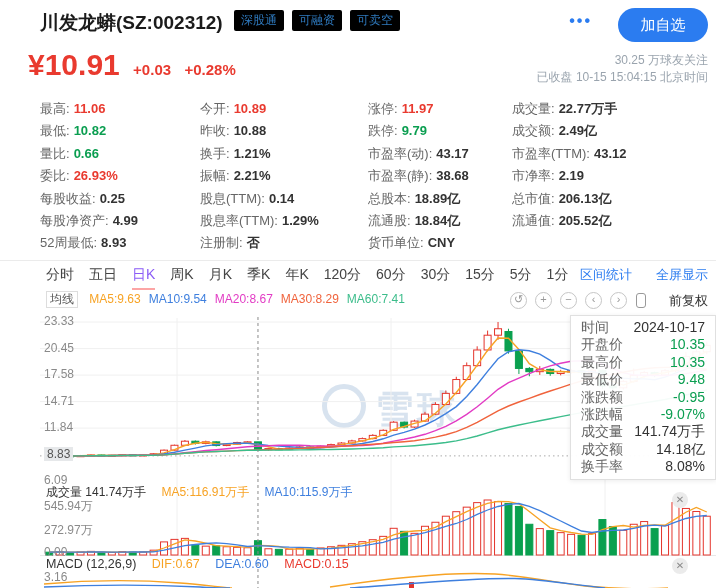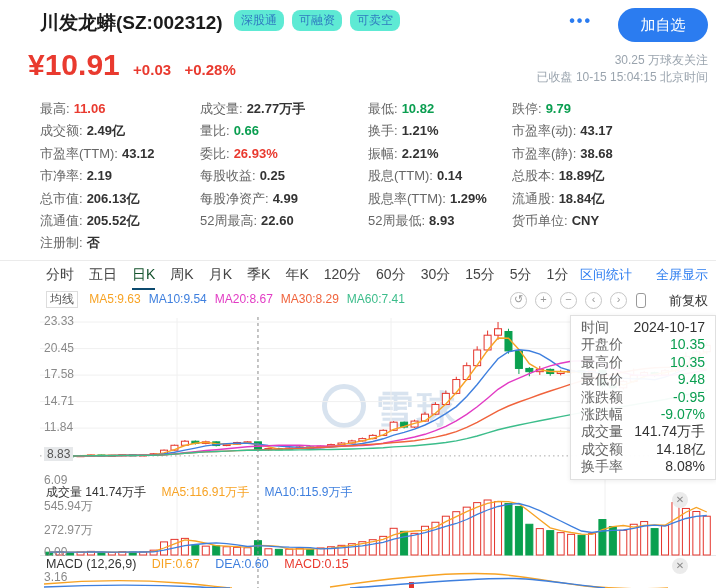--- a/index.html
+++ b/index.html
@@ -2,42 +2,42 @@
 <html><head>
 <meta charset="utf-8">
 <style>
   html,body{margin:0;padding:0;background:#fff;}
   body{font-family:"Liberation Sans","DejaVu Sans",sans-serif;font-size:12px;color:#333;}
   .page{position:relative;width:716px;height:588px;background:#fff;overflow:hidden;}
 
   
   .hdr{position:absolute;left:40px;top:10px;right:0;height:34px;}
   .title{font-size:19px;font-weight:700;color:#1b1b1b;vertical-align:middle;}
-  .badge{display:inline-block;margin-left:8px;padding:2px 7px;background:#5eead4;color:#2f7bc0;font-size:12px;border-radius:8px;vertical-align:2px;}
+  .badge{display:inline-block;margin-left:8px;padding:2px 7px;background:#000000;color:#2f7bc0;font-size:12px;border-radius:2px;vertical-align:2px;}
   .more{position:absolute;right:124px;top:2px;color:#2b7cf0;font-size:16px;font-weight:700;letter-spacing:2px;cursor:pointer;}
   .addbtn{position:absolute;right:8px;top:-2px;width:90px;height:34px;border:none;border-radius:17px;background:#2b7cf0;color:#fff;font-size:15px;font-family:inherit;cursor:pointer;}
 
   
   .pricerow{position:absolute;left:28px;top:48px;}
   .bigprice{font-size:30px;font-weight:700;color:#e93a2f;}
   .chg{font-size:15px;font-weight:600;color:#e93a2f;margin-left:10px;}
   .mktinfo{position:absolute;right:8px;top:52px;text-align:right;color:#9aa4ae;font-size:12px;line-height:17px;}
 
   
   .stats{position:absolute;left:40px;top:98px;right:2px;display:grid;grid-template-columns:160px 168px 144px 1fr;}
   .stat{height:22.4px;line-height:22.4px;font-size:13px;white-space:nowrap;}
   .stat .l{color:#666;}
   .stat .v{font-weight:700;color:#333;margin-left:4px;}
   .stat .v.red{color:#e93a2f;} .stat .v.green{color:#0a9e50;}
 
   
   .tabbar{position:absolute;left:0;right:0;top:260px;height:29px;border-top:1px solid #ebebeb;}
   .tabs{position:absolute;left:46px;top:0;height:29px;}
   .tab{display:inline-block;margin-right:15px;font-size:14px;color:#444;line-height:27px;cursor:pointer;}
-  .tab.active{color:#14532d;border-bottom:2px solid #0c4a6e;}
+  .tab.active{color:#8b5cf6;border-bottom:2px solid #fca5a5;}
   .tablinks{position:absolute;right:8px;top:0;line-height:27px;}
   .tablink{display:inline-block;margin-left:24px;color:#2b7cf0;font-size:13px;cursor:pointer;}
 
   
   .legendrow{position:absolute;left:0;right:0;top:291px;height:21px;}
   .matitle{display:inline-block;margin-left:46px;color:#555;font-size:12px;border:1px solid #ddd;padding:0 3px;line-height:15px;}
   .maitem{display:inline-block;margin-left:8px;font-size:12px;}
   .ctl{position:absolute;right:70px;top:1px;}
   .cicon{display:inline-block;width:15px;height:15px;line-height:13px;text-align:center;border:1px solid #c6c6c6;border-radius:50%;color:#999;font-size:11px;margin-left:8px;vertical-align:middle;cursor:pointer;}
   .phoneicon{display:inline-block;width:8px;height:13px;border:1.5px solid #999;border-radius:3px;margin-left:9px;vertical-align:middle;cursor:pointer;}
@@ -80,44 +80,46 @@
     <span class="chg">+0.03</span>
     <span class="chg">+0.28%</span>
   </div>
   <div class="mktinfo">
     <div>30.25 万球友关注</div>
     <div>已收盘 10-15 15:04:15 北京时间</div>
   </div>
 
   <div class="stats" id="stats">
       <div class="stat"><span class="l">最高:</span><span class="v red">11.06</span></div>
+      <div class="stat"><span class="l">今开:</span><span class="v red">10.89</span></div>
+      <div class="stat"><span class="l">涨停:</span><span class="v red">11.97</span></div>
       <div class="stat"><span class="l">成交量:</span><span class="v">22.77万手</span></div>
       <div class="stat"><span class="l">最低:</span><span class="v green">10.82</span></div>
+      <div class="stat"><span class="l">昨收:</span><span class="v">10.88</span></div>
       <div class="stat"><span class="l">跌停:</span><span class="v green">9.79</span></div>
       <div class="stat"><span class="l">成交额:</span><span class="v">2.49亿</span></div>
       <div class="stat"><span class="l">量比:</span><span class="v green">0.66</span></div>
       <div class="stat"><span class="l">换手:</span><span class="v">1.21%</span></div>
       <div class="stat"><span class="l">市盈率(动):</span><span class="v">43.17</span></div>
       <div class="stat"><span class="l">市盈率(TTM):</span><span class="v">43.12</span></div>
       <div class="stat"><span class="l">委比:</span><span class="v red">26.93%</span></div>
       <div class="stat"><span class="l">振幅:</span><span class="v">2.21%</span></div>
       <div class="stat"><span class="l">市盈率(静):</span><span class="v">38.68</span></div>
       <div class="stat"><span class="l">市净率:</span><span class="v">2.19</span></div>
       <div class="stat"><span class="l">每股收益:</span><span class="v">0.25</span></div>
       <div class="stat"><span class="l">股息(TTM):</span><span class="v">0.14</span></div>
       <div class="stat"><span class="l">总股本:</span><span class="v">18.89亿</span></div>
       <div class="stat"><span class="l">总市值:</span><span class="v">206.13亿</span></div>
       <div class="stat"><span class="l">每股净资产:</span><span class="v">4.99</span></div>
       <div class="stat"><span class="l">股息率(TTM):</span><span class="v">1.29%</span></div>
       <div class="stat"><span class="l">流通股:</span><span class="v">18.84亿</span></div>
       <div class="stat"><span class="l">流通值:</span><span class="v">205.52亿</span></div>
-      <div class="stat"><span class="l">52周最高:</span><span class="v">22.60</span></div>
       <div class="stat"><span class="l">52周最低:</span><span class="v">8.93</span></div>
+      <div class="stat"><span class="l">注册制:</span><span class="v">否</span></div>
       <div class="stat"><span class="l">货币单位:</span><span class="v">CNY</span></div>
-      <div class="stat"><span class="l">注册制:</span><span class="v">否</span></div>
     </div>
 
   <div class="tabbar">
     <div class="tabs" id="tabs"><span class="tab">分时</span><span class="tab">五日</span><span class="tab active">日K</span><span class="tab">周K</span><span class="tab">月K</span><span class="tab">季K</span><span class="tab">年K</span><span class="tab">120分</span><span class="tab">60分</span><span class="tab">30分</span><span class="tab">15分</span><span class="tab">5分</span><span class="tab">1分</span></div>
     <div class="tablinks" id="tablinks"><span class="tablink">区间统计</span><span class="tablink">全屏显示</span></div>
   </div>
 
   <div class="legendrow">
     <span class="matitle">均线</span>
     <span id="malegend"><span class="maitem" style="color: rgb(247, 163, 37);">MA5:9.63</span><span class="maitem" style="color: rgb(62, 127, 222);">MA10:9.54</span><span class="maitem" style="color: rgb(226, 59, 196);">MA20:8.67</span><span class="maitem" style="color: rgb(240, 99, 60);">MA30:8.29</span><span class="maitem" style="color: rgb(60, 189, 139);">MA60:7.41</span></span>

